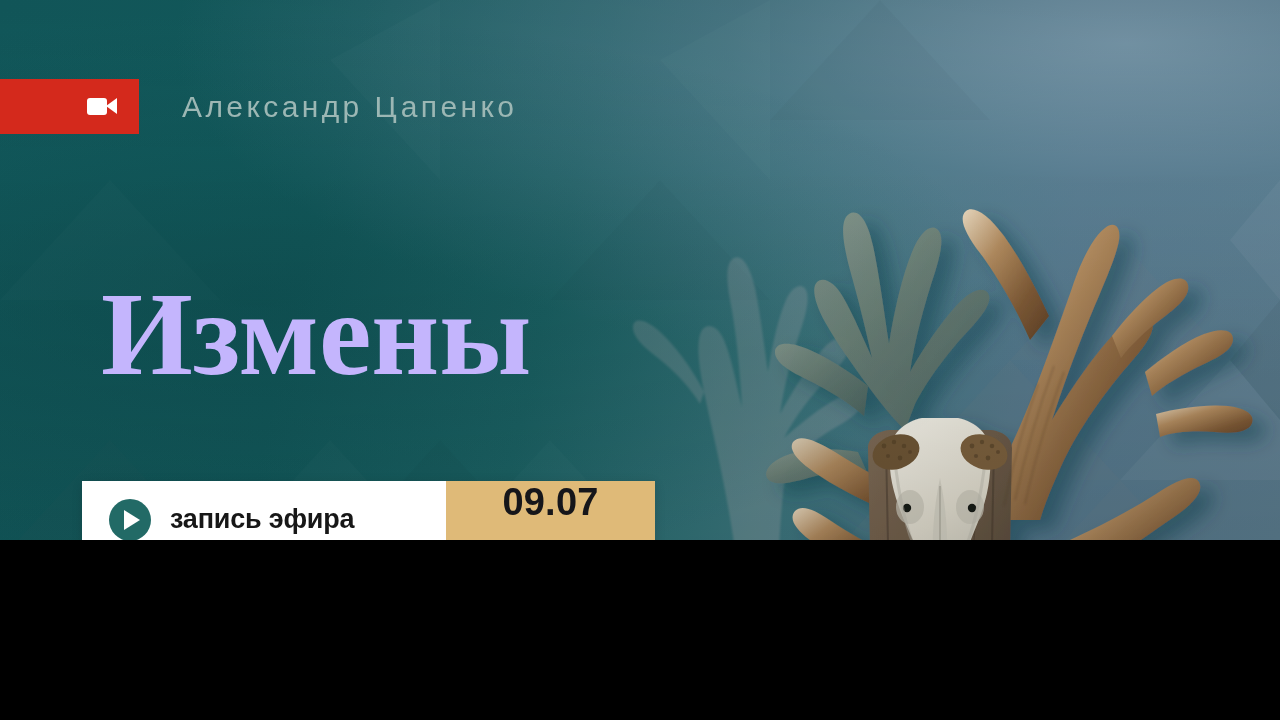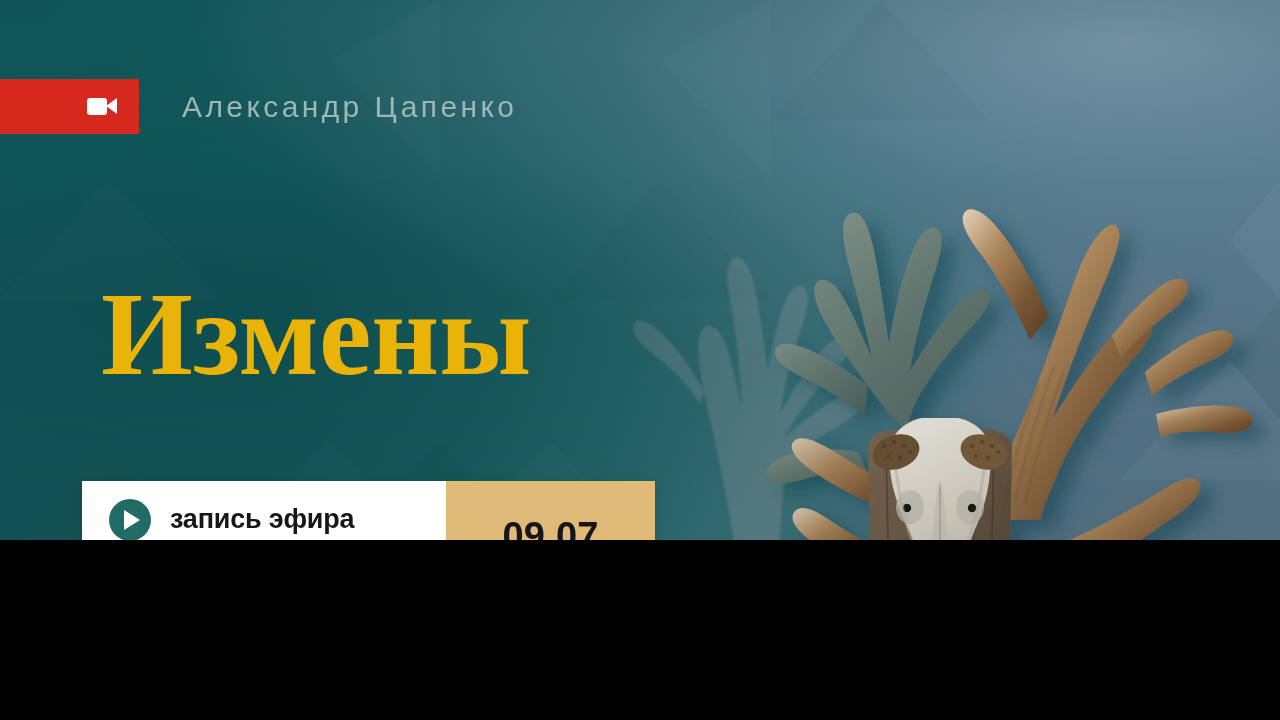--- a/index.html
+++ b/index.html
@@ -90,21 +90,21 @@
 
   
   .title {
     position: absolute;
     left: 101px;
     top: 276px;
     font-family: "Liberation Serif", "DejaVu Serif", serif;
     font-weight: bold;
     font-size: 118px;
     line-height: 118px;
-    color: #eab308;
+    color: #c4b5fd;
     letter-spacing: 0px;
     white-space: nowrap;
   }
 
   
   .badge {
     position: absolute;
     left: 82px;
     top: 481px;
     height: 77px;
@@ -142,21 +142,21 @@
     font-size: 27px;
     font-weight: bold;
     color: #171717;
     letter-spacing: -0.2px;
     white-space: nowrap;
   }
   .badge-date {
     width: 209px;
     background: #dfba78;
     display: flex;
-    align-items: flex-end;
+    align-items: flex-start;
     justify-content: center;
   }
   .badge-date span {
     font-size: 38px;
     font-weight: bold;
     color: #16161a;
     letter-spacing: 0.2px;
   }
 
   

